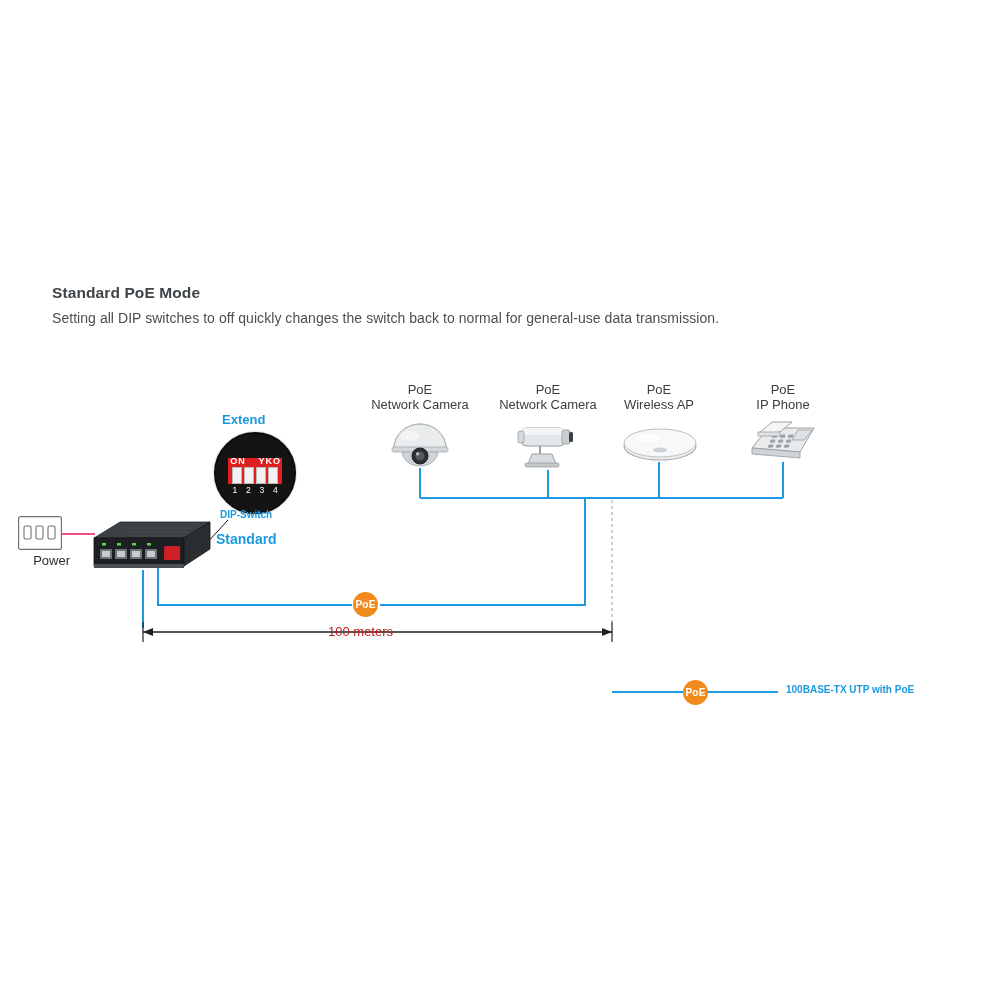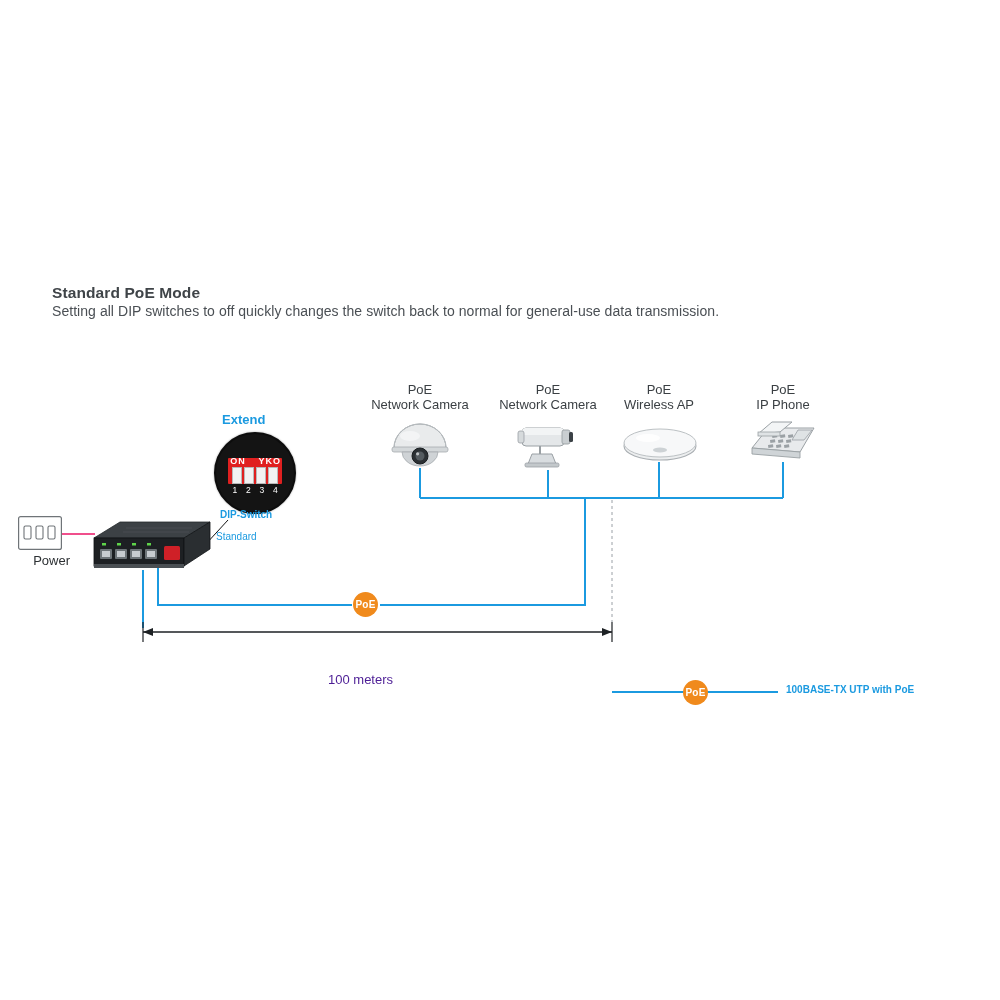--- a/index.html
+++ b/index.html
@@ -27,21 +27,21 @@
     left: 52px;
     top: 284px;
     font-size: 15.5px;
     font-weight: bold;
     color: #3f4448;
     letter-spacing: 0.1px;
     text-align: right;
   }
   .subheading {
     left: 52px;
-    top: 303px;
+    top: 310px;
     font-size: 14px;
     color: #4a4f54;
     letter-spacing: 0.05px;
   }
 
   
   .dev-label {
     text-align: center;
     font-size: 13px;
     color: #3a3f43;
@@ -55,34 +55,33 @@
     color: #2c3033;
     text-align: right;
     width: 60px;
   }
   .txt-extend {
     font-size: 13px;
     font-weight: bold;
     color: #1b9ae0;
   }
   .txt-standard {
-    font-size: 10px;
-    font-weight: normal;
+    font-size: 14px;
+    font-weight: bold;
     color: #1b9ae0;
   }
   .txt-dipswitch {
     font-size: 10px;
     font-weight: bold;
     color: #1b9ae0;
   }
   .txt-meters {
     font-size: 13px;
-    color: #4c1d95;
+    color: #b91c1c;
     font-weight: normal;
-    margin-top: 48px;
   }
   .legend-text {
     font-size: 10px;
     font-weight: bold;
     color: #1b9ae0;
     white-space: nowrap;
   }
 
   
   .poe-badge {

